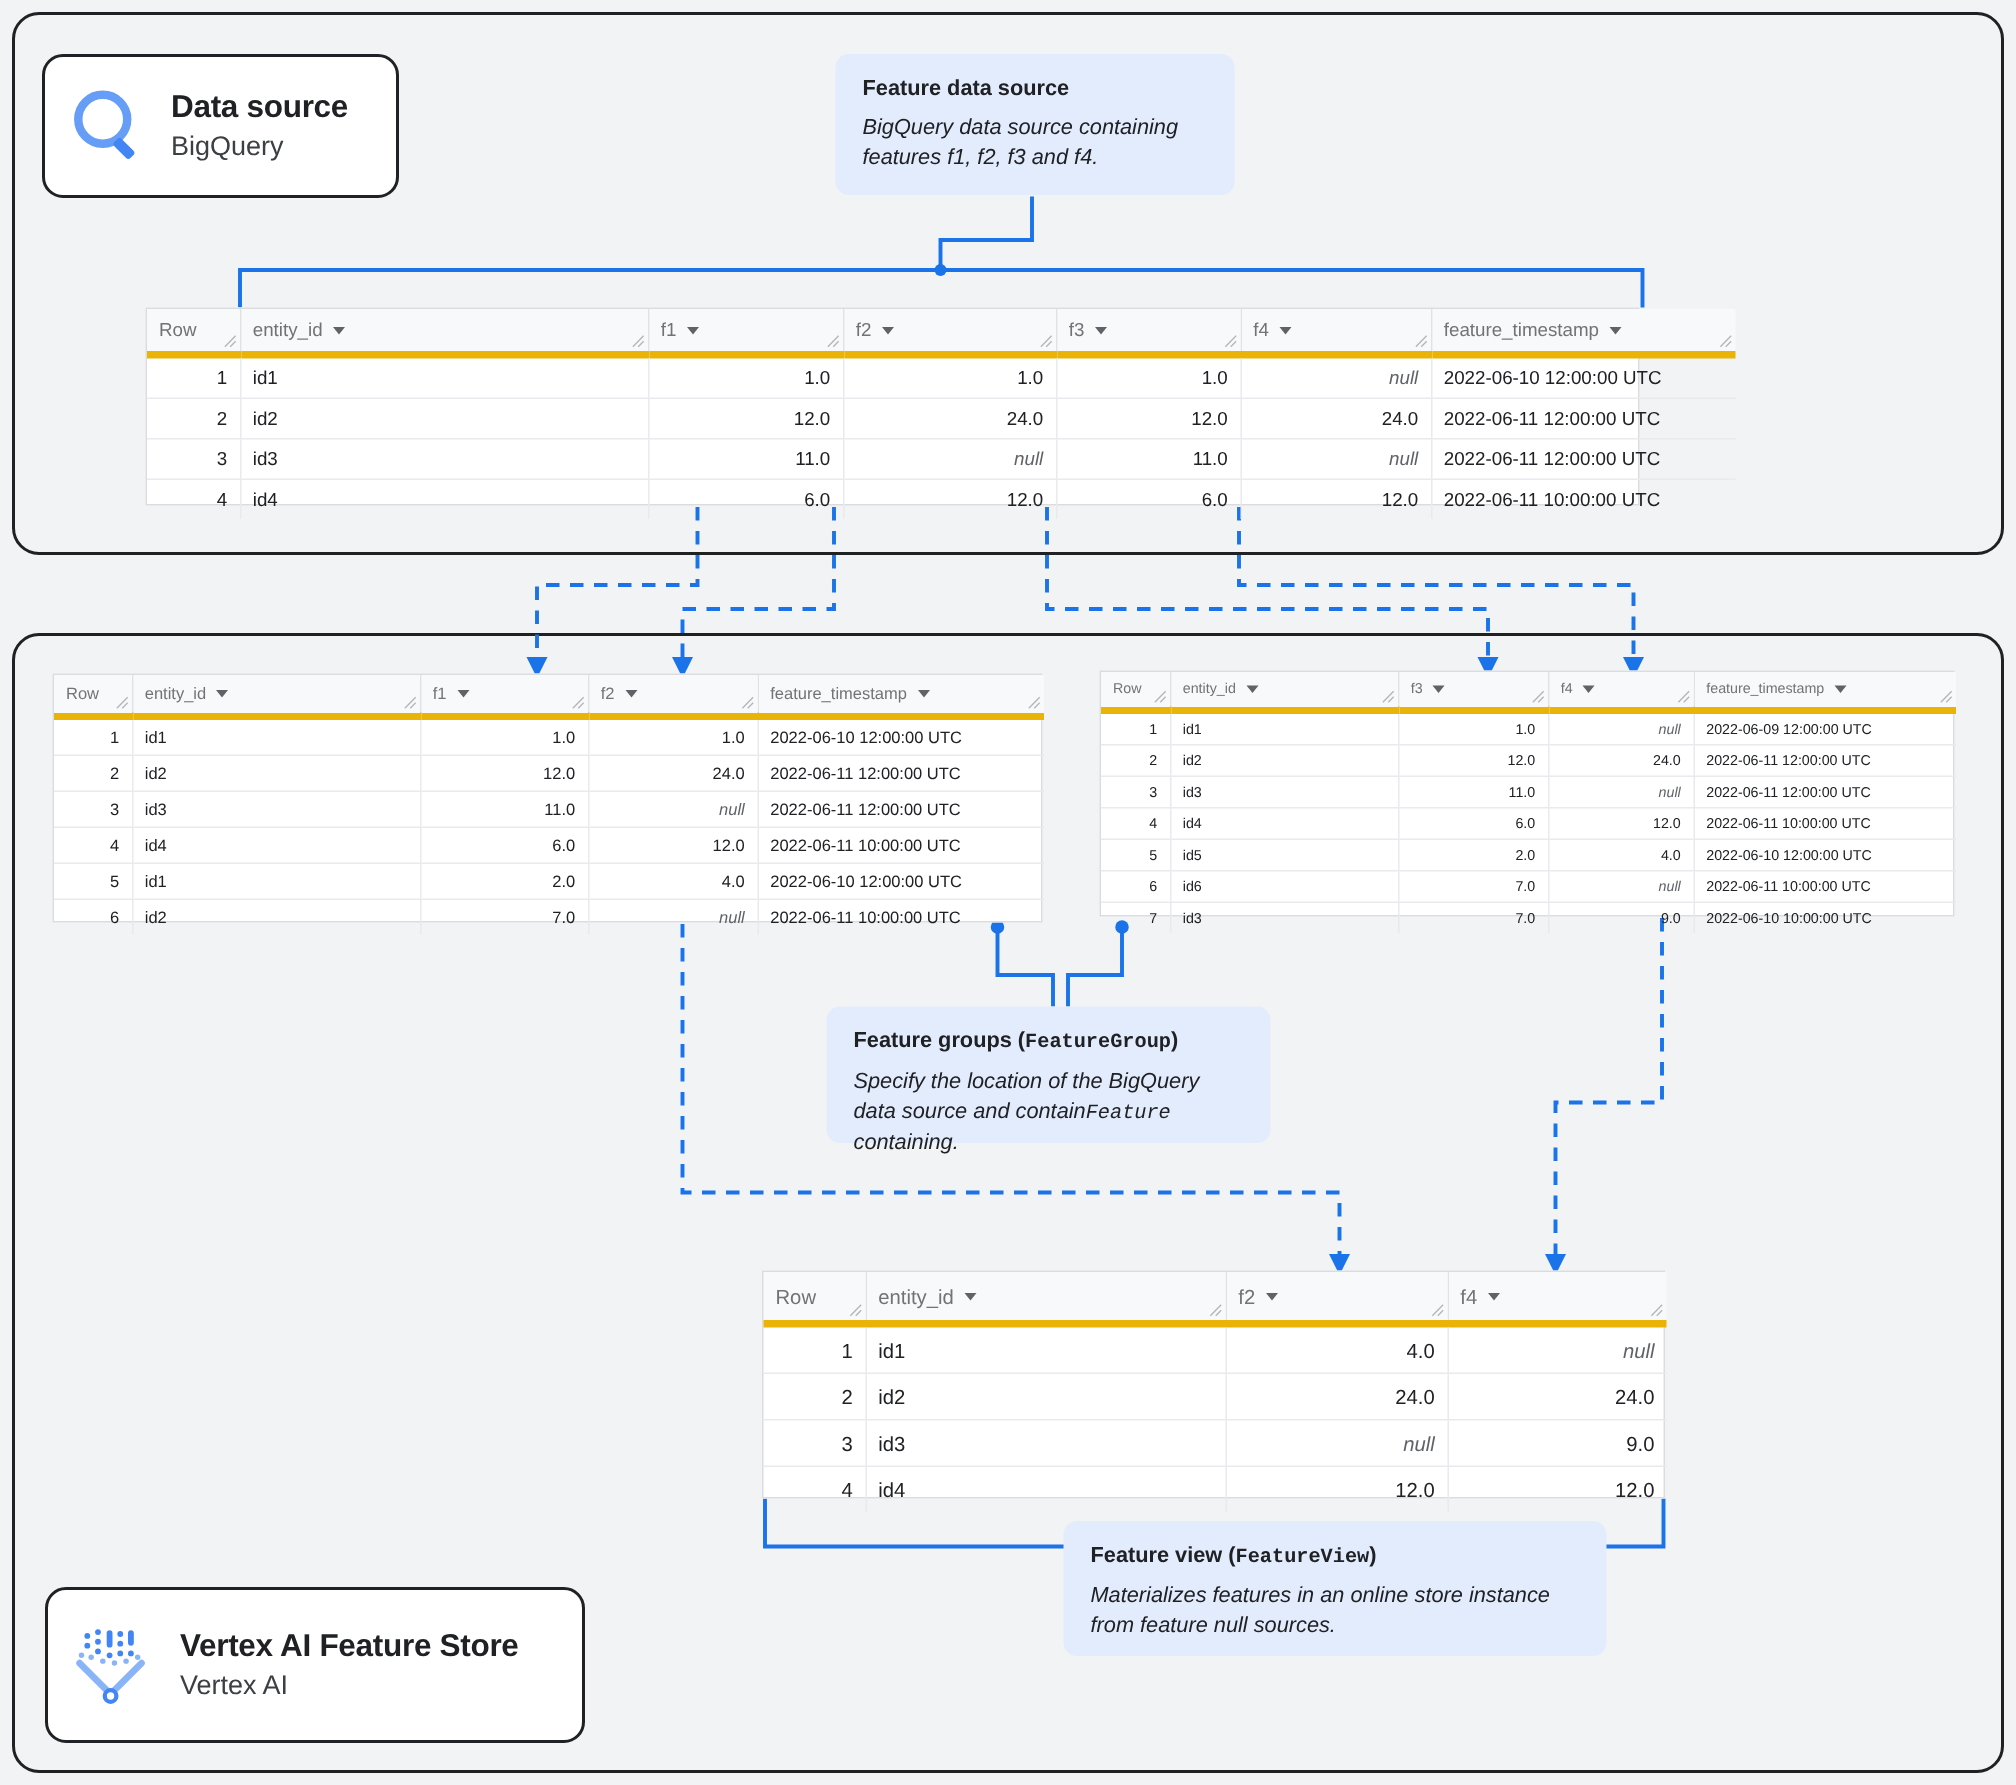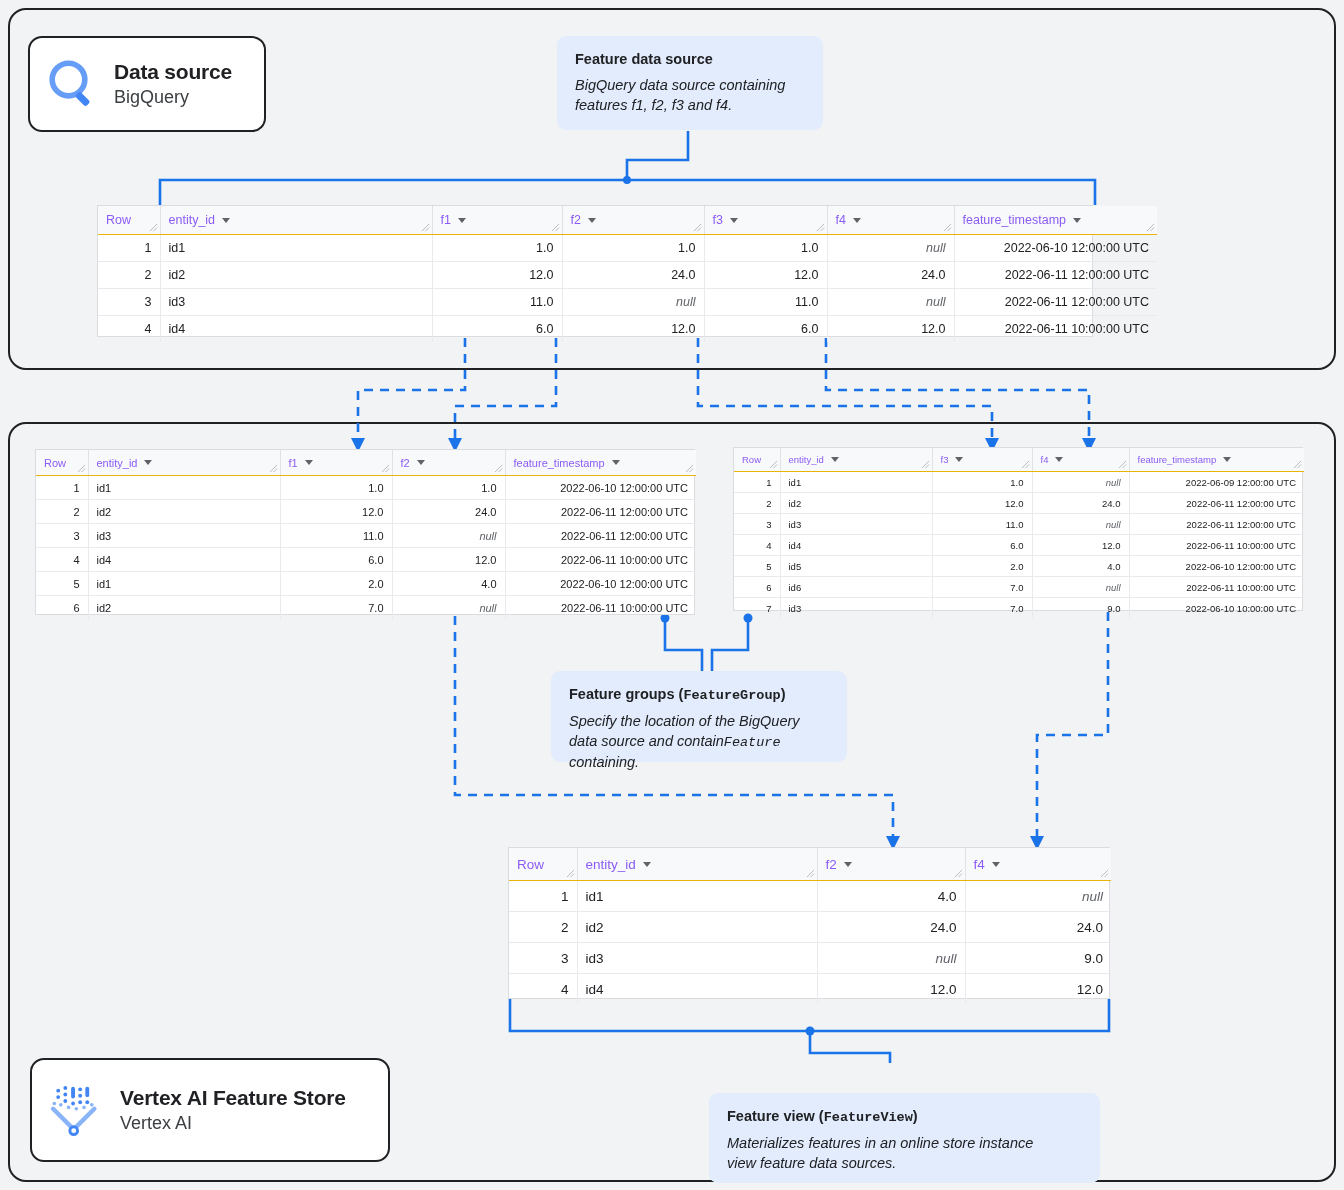--- a/index.html
+++ b/index.html
@@ -84,39 +84,39 @@
     color: #202124;
     line-height: 1.42;
     font-style: italic;
   }
   .callout-body .mono {
     font-family: "Liberation Mono", "DejaVu Sans Mono", monospace;
     font-size: 13.5px;
   }
   #callout-fds  { left: 557px;  top: 36px;   width: 266px; height: 94px; }
   #callout-fg   { left: 551px;  top: 671px;  width: 296px; height: 91px; }
-  #callout-fv   { left: 709px;  top: 1093px; width: 391px; height: 90px; }
+  #callout-fv   { left: 709px;  top: 1014px; width: 362px; height: 90px; }
 
   
   .dtable {
     position: absolute;
     background: #ffffff;
     border: 1px solid #dadce0;
     box-sizing: border-box;
     border-collapse: collapse;
     font-size: 12.5px;
     color: #202124;
   }
   .dtable table { border-collapse: collapse; width: 100%; table-layout: fixed; }
   .dtable th {
     background: #f8f9fa;
     border-right: 1px solid #e0e2e5;
-    border-bottom: 1px solid #eab308;
+    border-bottom: 5px solid #eab308;
     font-weight: normal;
-    color: #8b5cf6;
+    color: #737373;
     text-align: left;
     padding: 0 8px;
     position: relative;
     white-space: nowrap;
     overflow: hidden;
   }
   .dtable th .hd { display: inline-flex; align-items: center; gap: 7px; }
   .dtable th .caret {
     width: 0; height: 0;
     border-left: 4px solid transparent;
@@ -135,21 +135,21 @@
     border-bottom: 1px solid #e8eaed;
     padding: 0 8px;
     white-space: nowrap;
     overflow: hidden;
   }
   .dtable tr:last-child td { border-bottom: none; }
   .dtable th:last-child, .dtable td:last-child { border-right: none; }
   .num { text-align: right; }
   .nul { text-align: right; font-style: italic; color: #5f6368; }
   .rownum { text-align: right; color: #202124; }
-  .ts { text-align: right; }
+  .ts { text-align: left; }
 
   
   #tbl-source { left: 97px;  top: 205px; width: 996px; height: 132px; }
   #tbl-source th { height: 28px; font-size: 12.5px; }
   #tbl-source td { height: 26px; font-size: 12.5px; }
 
   #tbl-fg1 { left: 35px; top: 449px; width: 660px; height: 166px; }
   #tbl-fg1 th { height: 25px; font-size: 11px; }
   #tbl-fg1 td { height: 23px; font-size: 11px; }
 
@@ -284,21 +284,21 @@
     </div>
     <div class="callout-body">
       <span>Specify the location of the BigQuery data source and contain</span><span class="mono">Feature</span><span> containing.</span>
     </div>
   </div>
 
   <div class="callout" id="callout-fv">
     <div class="callout-title">
       <span>Feature view (</span><span class="mono">FeatureView</span><span>)</span>
     </div>
-    <div class="callout-body">Materializes features in an online store instance view feature data sources.</div>
+    <div class="callout-body">Materializes features in an online store instance from feature null sources.</div>
   </div>
 
   <div class="dtable" id="tbl-source">
       <table>
         <colgroup>
           <col style="width:62px">
           <col style="width:272px">
           <col style="width:130px">
           <col style="width:142px">
           <col style="width:123px">

